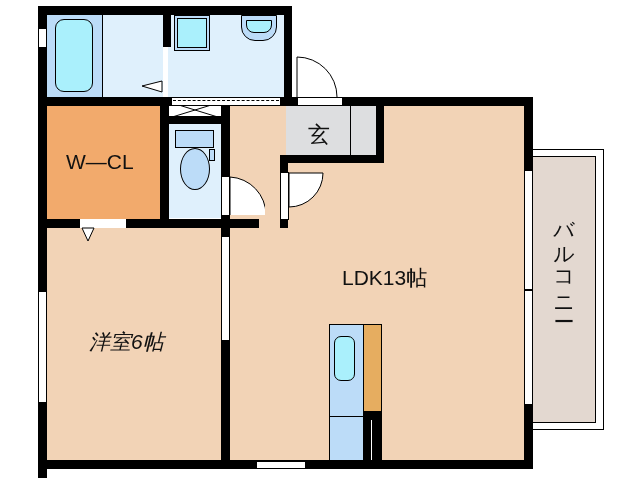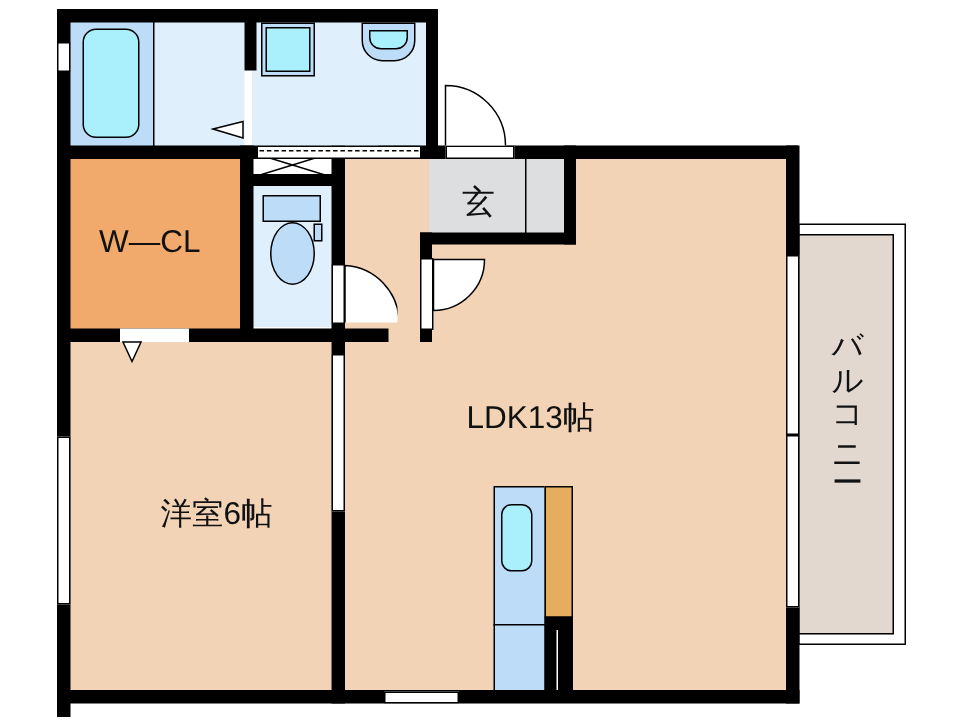--- a/index.html
+++ b/index.html
@@ -47,31 +47,31 @@
 <div class="abs" style="left:230px;top:105px;width:56px;height:115px;background:#f2d3b6;"></div>
 
 <div class="abs" style="left:286px;top:105px;width:90px;height:52px;background:#dddee0;"></div>
 <div class="abs" style="left:350px;top:105px;width:1px;height:52px;background:#000;"></div>
 <div class="label" style="left:308px;top:120px;font-size:22px;">玄</div>
 
 <div class="abs" style="left:230px;top:105px;width:295px;height:355px;background:#f2d3b6;"></div>
 <div class="abs" style="left:286px;top:105px;width:90px;height:52px;background:#dddee0;"></div>
 <div class="abs" style="left:350px;top:105px;width:1px;height:52px;background:#000;"></div>
 <div class="label" style="left:308px;top:120px;font-size:22px;">玄</div>
-<div class="label" style="left:311px;top:264px;font-size:21px;">LDK13帖</div>
+<div class="label" style="left:342px;top:264px;font-size:21px;">LDK13帖</div>
 
 <div class="abs" style="left:329px;top:324px;width:35px;height:138px;background:#bcdcf8;border:1px solid #000;"></div>
 <div class="abs" style="left:329px;top:416px;width:35px;height:1px;background:#000;"></div>
 <div class="abs" style="left:334px;top:336px;width:21px;height:45px;background:#aaf0fc;border:1px solid #000;border-radius:7px;"></div>
 <div class="abs" style="left:363px;top:324px;width:19px;height:88px;background:#e6ad60;border:1px solid #000;"></div>
 <div class="wall" style="left:363px;top:411px;width:19px;height:52px;"></div>
 <div class="abs" style="left:371px;top:420px;width:1px;height:40px;background:#fff;"></div>
 
 <div class="abs" style="left:46px;top:228px;width:175px;height:232px;background:#f2d3b6;"></div>
-<div class="label" style="left:107px;top:328px;font-size:21px;">洋室6帖</div>
+<div class="label" style="left:89px;top:328px;font-size:21px;font-style:italic;">洋室6帖</div>
 
 <div class="abs" style="left:532px;top:149px;width:72px;height:281px;border:1px solid #000;background:#fff;"></div>
 <div class="abs" style="left:532px;top:156px;width:64px;height:267px;background:#e3d8d0;border:1px solid #000;"></div>
 <div class="vlabel" style="left:551px;top:206px;writing-mode:vertical-rl;text-orientation:upright;width:auto;font-size:21px;letter-spacing:2px;">バルコニー</div>
 
 <div class="wall" style="left:38px;top:6px;width:254px;height:9px;"></div>
 <div class="wall" style="left:38px;top:6px;width:9px;height:472px;"></div>
 <div class="wall" style="left:284px;top:6px;width:8px;height:99px;"></div>
 <div class="wall" style="left:38px;top:97px;width:135px;height:9px;"></div>
 <div class="wall" style="left:160px;top:97px;width:9px;height:131px;"></div>

